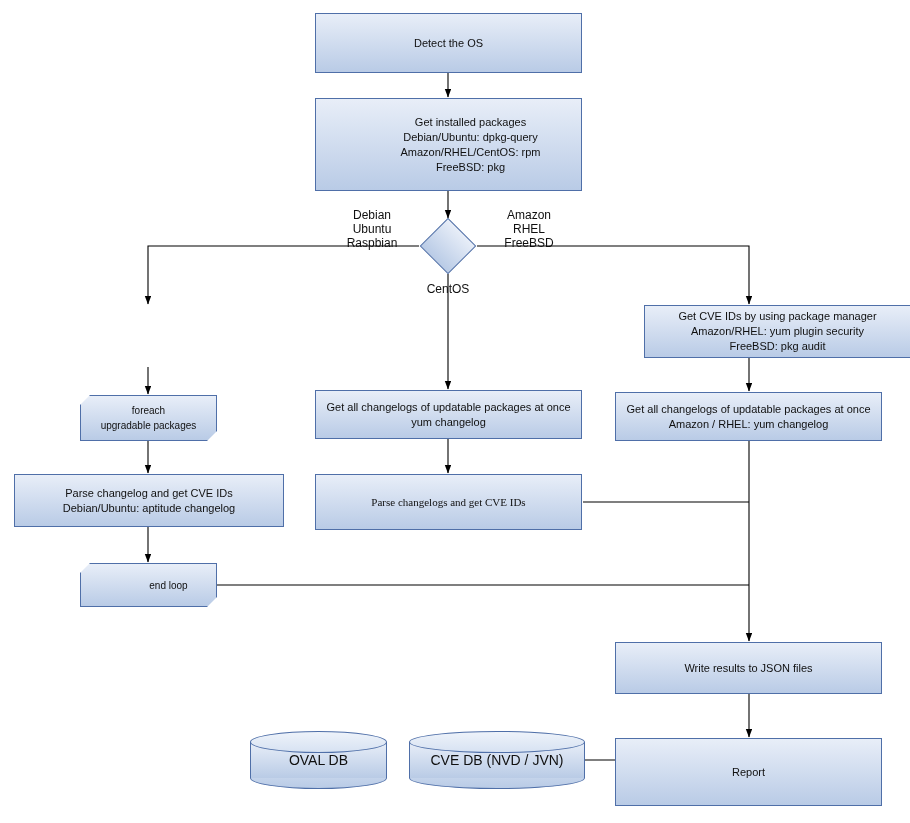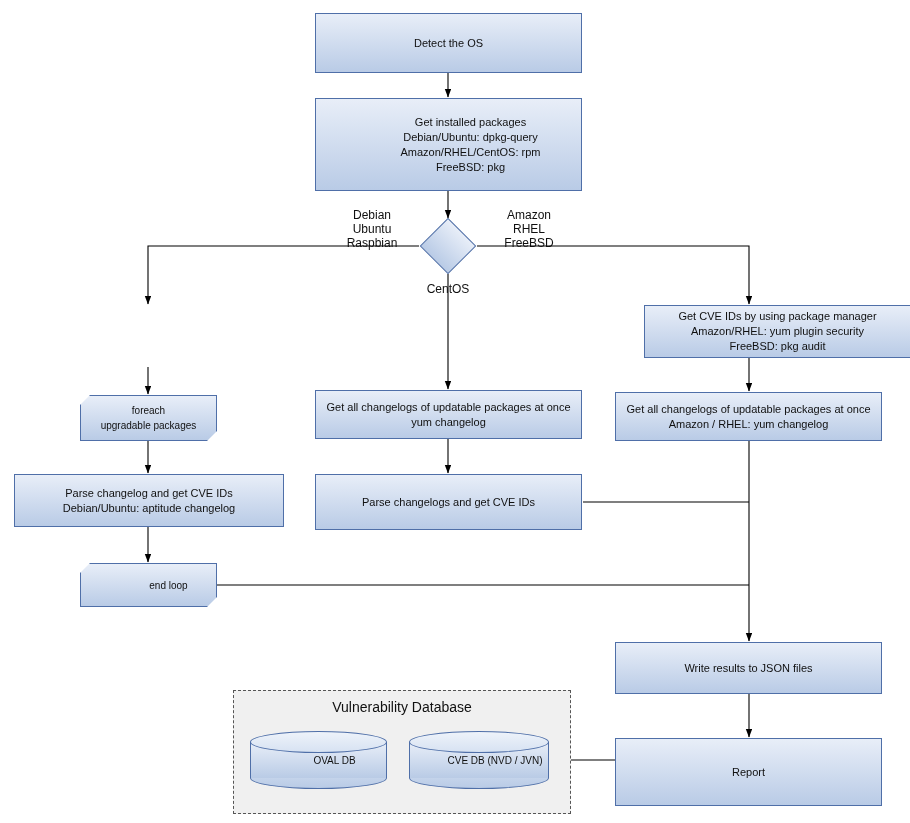--- a/index.html
+++ b/index.html
@@ -119,28 +119,28 @@
     width: 100%;
     height: 22px;
     border-radius: 50%;
     background: linear-gradient(to bottom, #cfdcf0 0%, #b9cbe6 100%);
     border: 1px solid #4f6fa8;
     box-sizing: border-box;
     clip-path: inset(11px 0 0 0);
   }
   .cyl .label {
     position: absolute;
-    left: 16px;
+    left: 0;
     top: 0;
     width: 100%;
     height: 100%;
     display: flex;
     align-items: center;
     justify-content: center;
-    font-size: 10px;
+    font-size: 14px;
     color: #101010;
     text-align: center;
   }
 </style>
 </head>
 <body>
 
 <div id="canvas">
 
   <svg class="edges" viewBox="0 0 910 823">
@@ -220,21 +220,21 @@
 
   <div class="loopbox" style="left:80px; top:563px; width:137px; height:44px;padding-left:44px;">
     <span class="lines">end loop</span>
   </div>
 
   <div class="node" style="left:315px; top:390px; width:267px; height:49px;">
     <span class="lines">Get all changelogs of updatable packages at once
 yum changelog</span>
   </div>
 
-  <div class="node" style="left:315px; top:474px; width:267px; height:56px;">
+  <div class="node" style="left:315px; top:474px; width:267px; height:56px;font-family:Liberation Serif, serif;">
     <span class="lines">Parse changelogs and get CVE IDs</span>
   </div>
 
   <div class="node" style="left:615px; top:305px; width:267px; height:53px;margin-left:29px;">
     <span class="lines">Get CVE IDs by using package manager
 Amazon/RHEL: yum plugin security
 FreeBSD: pkg audit</span>
   </div>
 
   <div class="node" style="left:615px; top:392px; width:267px; height:49px;">
@@ -243,31 +243,28 @@
   </div>
 
   <div class="node" style="left:615px; top:642px; width:267px; height:52px;">
     <span class="lines">Write results to JSON files</span>
   </div>
 
   <div class="node" style="left:615px; top:738px; width:267px; height:68px;">
     <span class="lines">Report</span>
   </div>
 
-  <div class="dbgroup" style="left:233px; top:690px; width:338px; height:124px;">
-    <div class="dbgroup-title">Vulnerability Database</div>
-  </div>
 
   <div class="cyl" style="left:250px; top:731px; width:137px; height:58px;">
     <div class="body"></div>
     <div class="bottom"></div>
     <div class="top"></div>
     <div class="label">OVAL DB</div>
   </div>
 
-  <div class="cyl" style="left:409px; top:731px; width:140px; height:58px;">
+  <div class="cyl" style="left:409px; top:731px; width:176px; height:58px;">
     <div class="body"></div>
     <div class="bottom"></div>
     <div class="top"></div>
     <div class="label">CVE DB (NVD / JVN)</div>
   </div>
 
 </div>
 
 </body></html>

